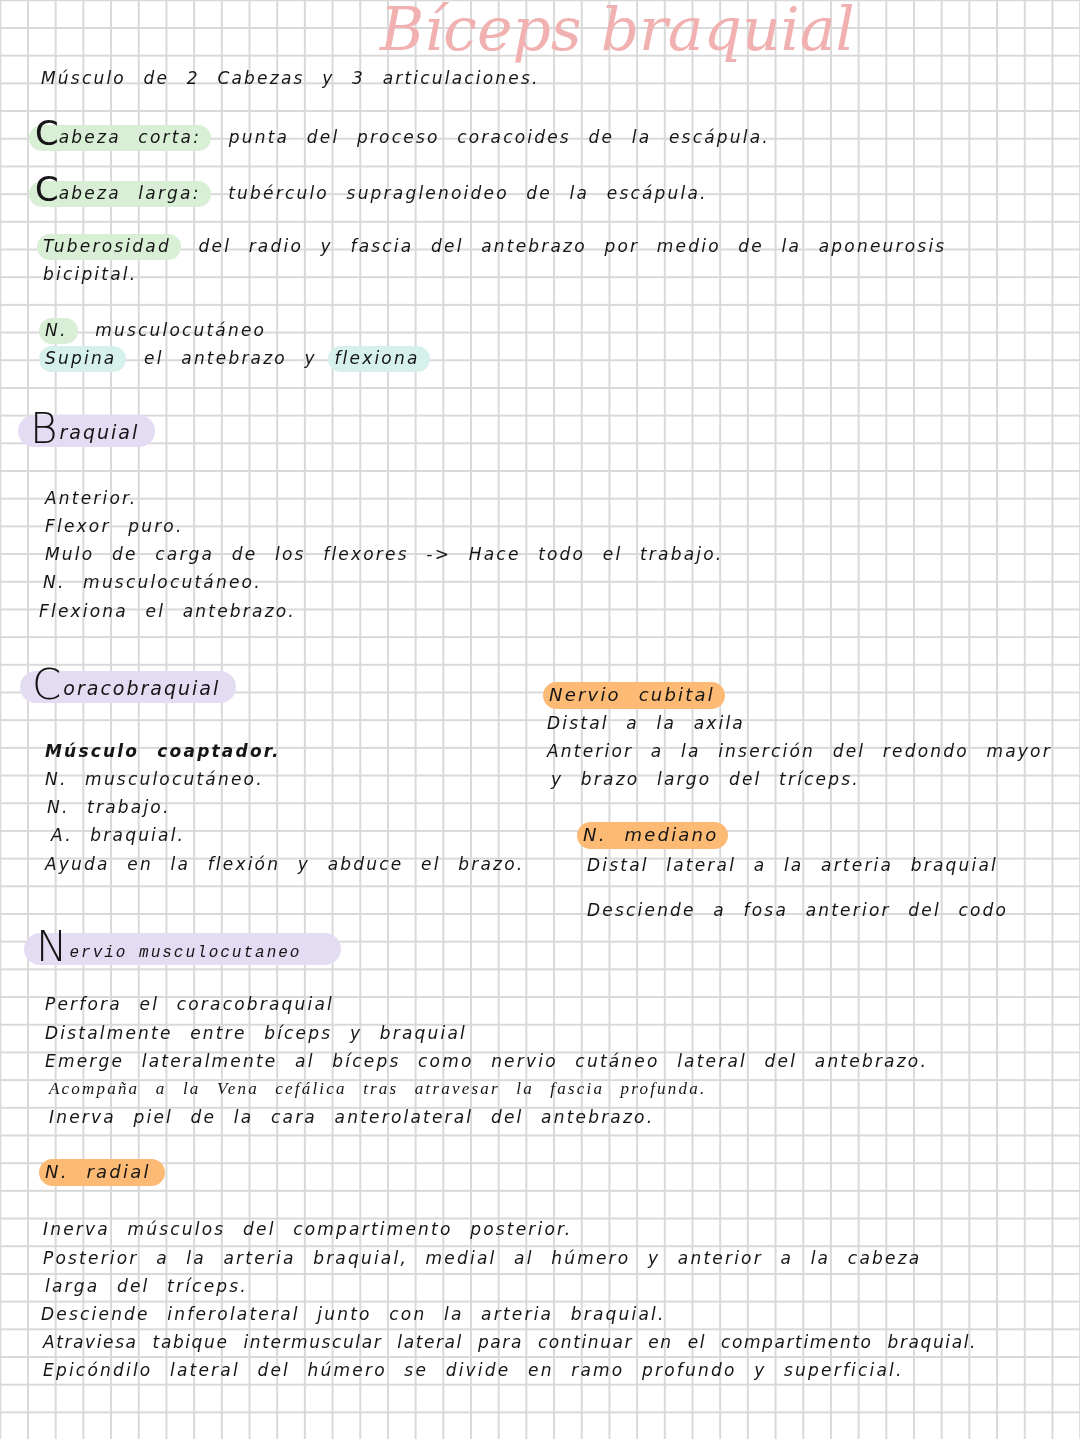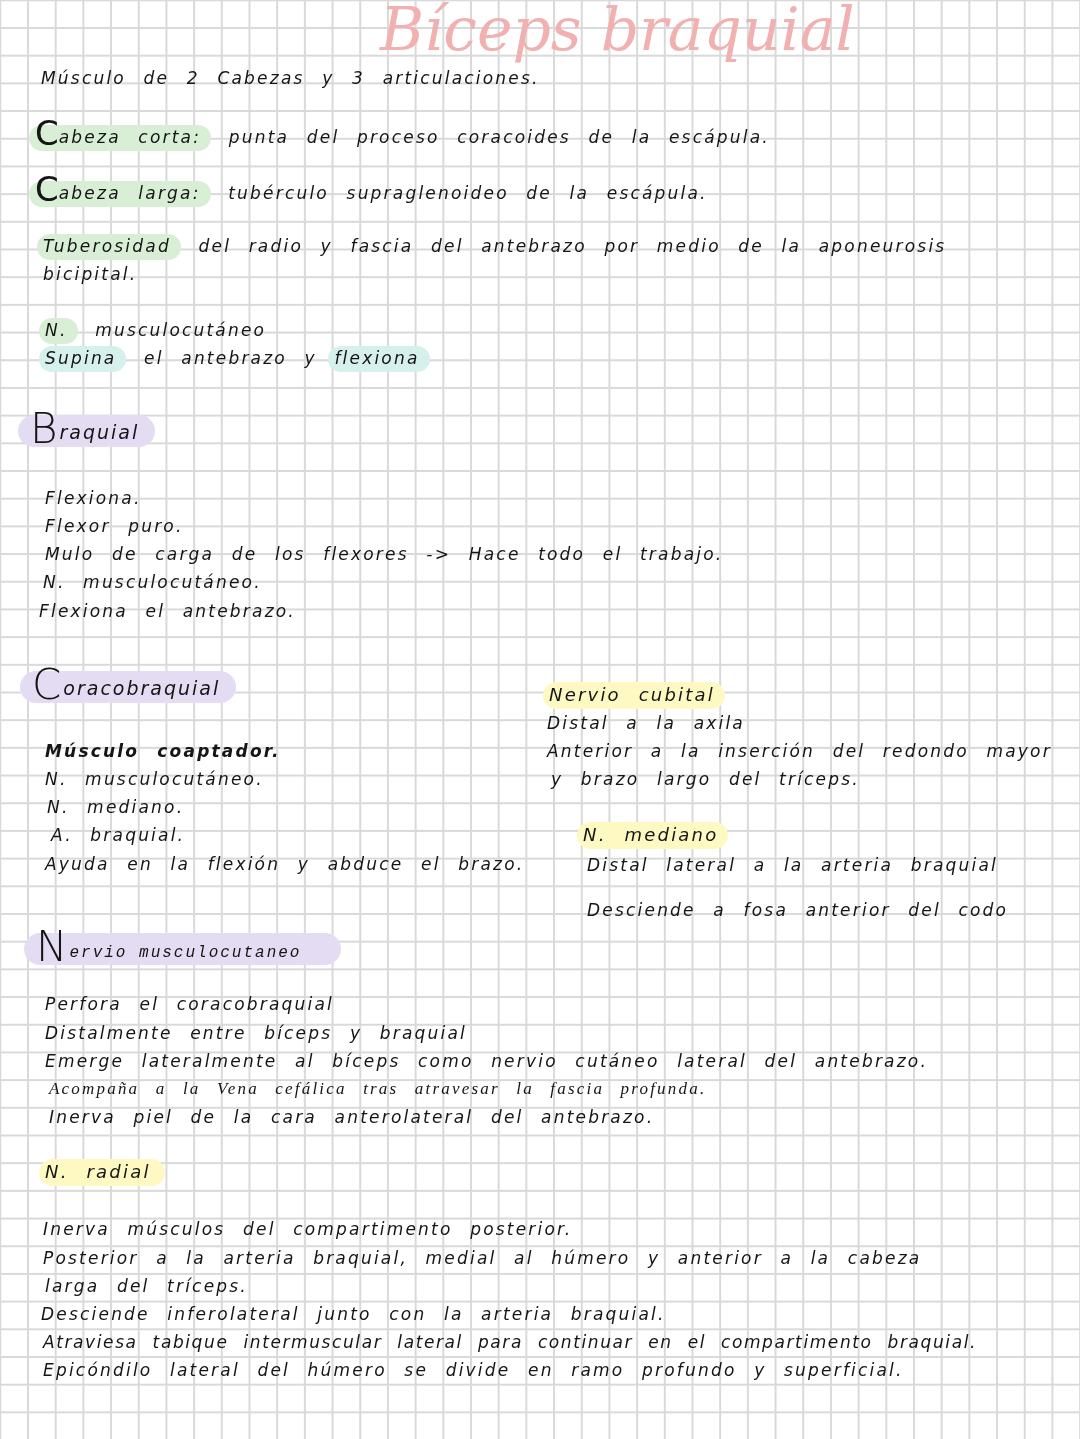--- a/index.html
+++ b/index.html
@@ -24,21 +24,21 @@
       position: absolute; white-space: nowrap;
       font-size: 17px; letter-spacing: 2.2px; word-spacing: 10px;
       font-style: italic;
       margin-left: 13px;
     }
     .hl {
       padding: 2px 10px 4px 6px; margin-left: -6px; border-radius: 14px;
     }
     .hl-green { background: #d8efd6; }
     .hl-teal { background: #d6f0ec; }
-    .hl-purple { background: #fef9c3; font-style: italic; }
+    .hl-purple { background: #fdba74; font-style: italic; }
     .cap { font-size: 34px; font-style: normal; line-height: 1; vertical-align: -2px; letter-spacing: 0; }
     .heading {
       position: absolute; white-space: nowrap; font-size: 19px; letter-spacing: 2px; font-style: italic;
     }
     .heading .pill { padding: 6px 16px 4px 12px; border-radius: 16px; background: #e4dcf3; margin-left: -10px; }
     .heading .big { font-size: 42px; font-style: normal; vertical-align: -4px; font-weight: 300; }
   </style>
 </head>
 <body>
 
@@ -68,32 +68,32 @@
 </div>
 <div class="line" style="left:32px;top:348px;">
   <span class="hl hl-teal">Supina</span>
   <span>el antebrazo y</span>
   <span class="hl hl-teal">flexiona</span>
 </div>
 
 <div class="heading" style="left:28px;top:404px;">
   <span class="pill"><span class="big">B</span><span>raquial</span></span>
 </div>
-<div class="line" style="left:32px;top:488px;">Flexiona.</div>
+<div class="line" style="left:32px;top:488px;">Anterior.</div>
 <div class="line" style="left:32px;top:516px;">Flexor puro.</div>
 <div class="line" style="left:32px;top:544px;">Mulo de carga de los flexores -&gt; Hace todo el trabajo.</div>
 <div class="line" style="left:30px;top:572px;">N. musculocutáneo.</div>
 <div class="line" style="left:26px;top:601px;">Flexiona el antebrazo.</div>
 
 <div class="heading" style="left:30px;top:660px;">
   <span class="pill"><span class="big">C</span><span>oracobraquial</span></span>
 </div>
 <div class="line" style="left:32px;top:741px;font-weight:bold;">Músculo coaptador.</div>
 <div class="line" style="left:32px;top:769px;">N. musculocutáneo.</div>
-<div class="line" style="left:34px;top:797px;">N. mediano.</div>
+<div class="line" style="left:34px;top:797px;">N. trabajo.</div>
 <div class="line" style="left:38px;top:825px;">A. braquial.</div>
 <div class="line" style="left:32px;top:854px;">Ayuda en la flexión y abduce el brazo.</div>
 
 <div class="line" style="left:536px;top:684px;font-size:18px;">
   <span class="hl hl-purple">Nervio cubital</span>
 </div>
 <div class="line" style="left:534px;top:713px;">Distal a la axila</div>
 <div class="line" style="left:534px;top:741px;">Anterior a la inserción del redondo mayor</div>
 <div class="line" style="left:538px;top:769px;">y brazo largo del tríceps.</div>
 

